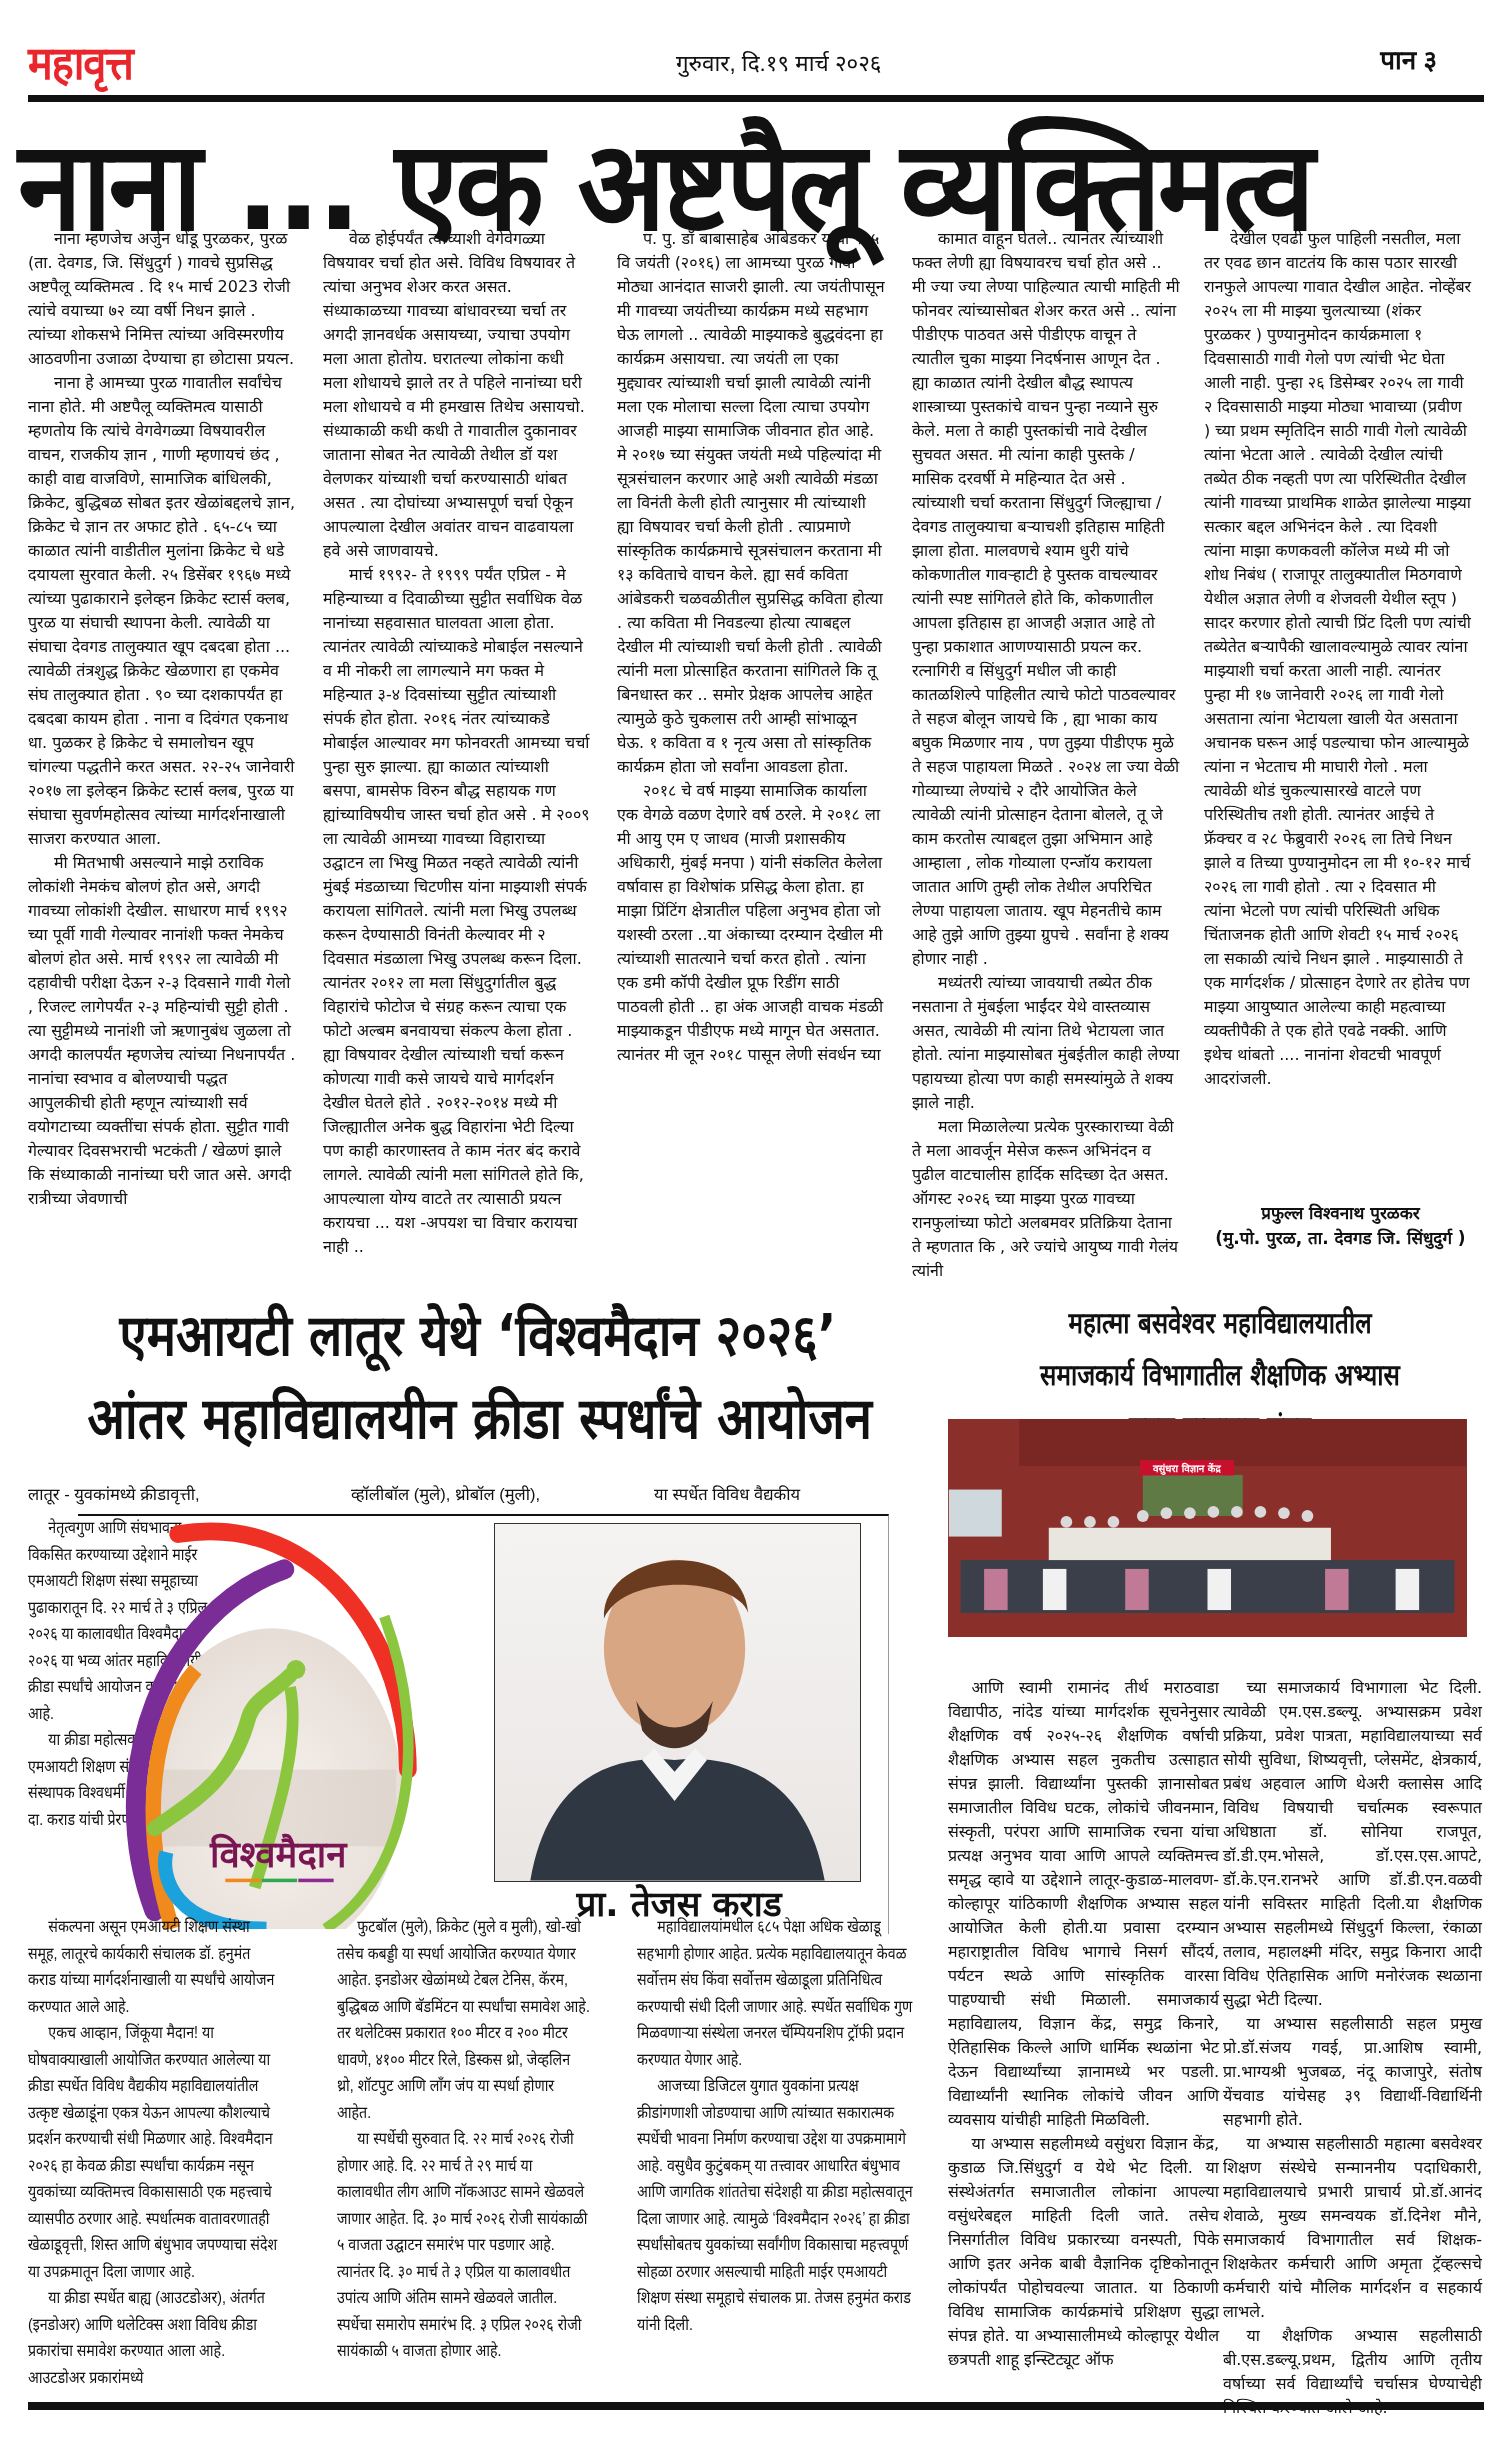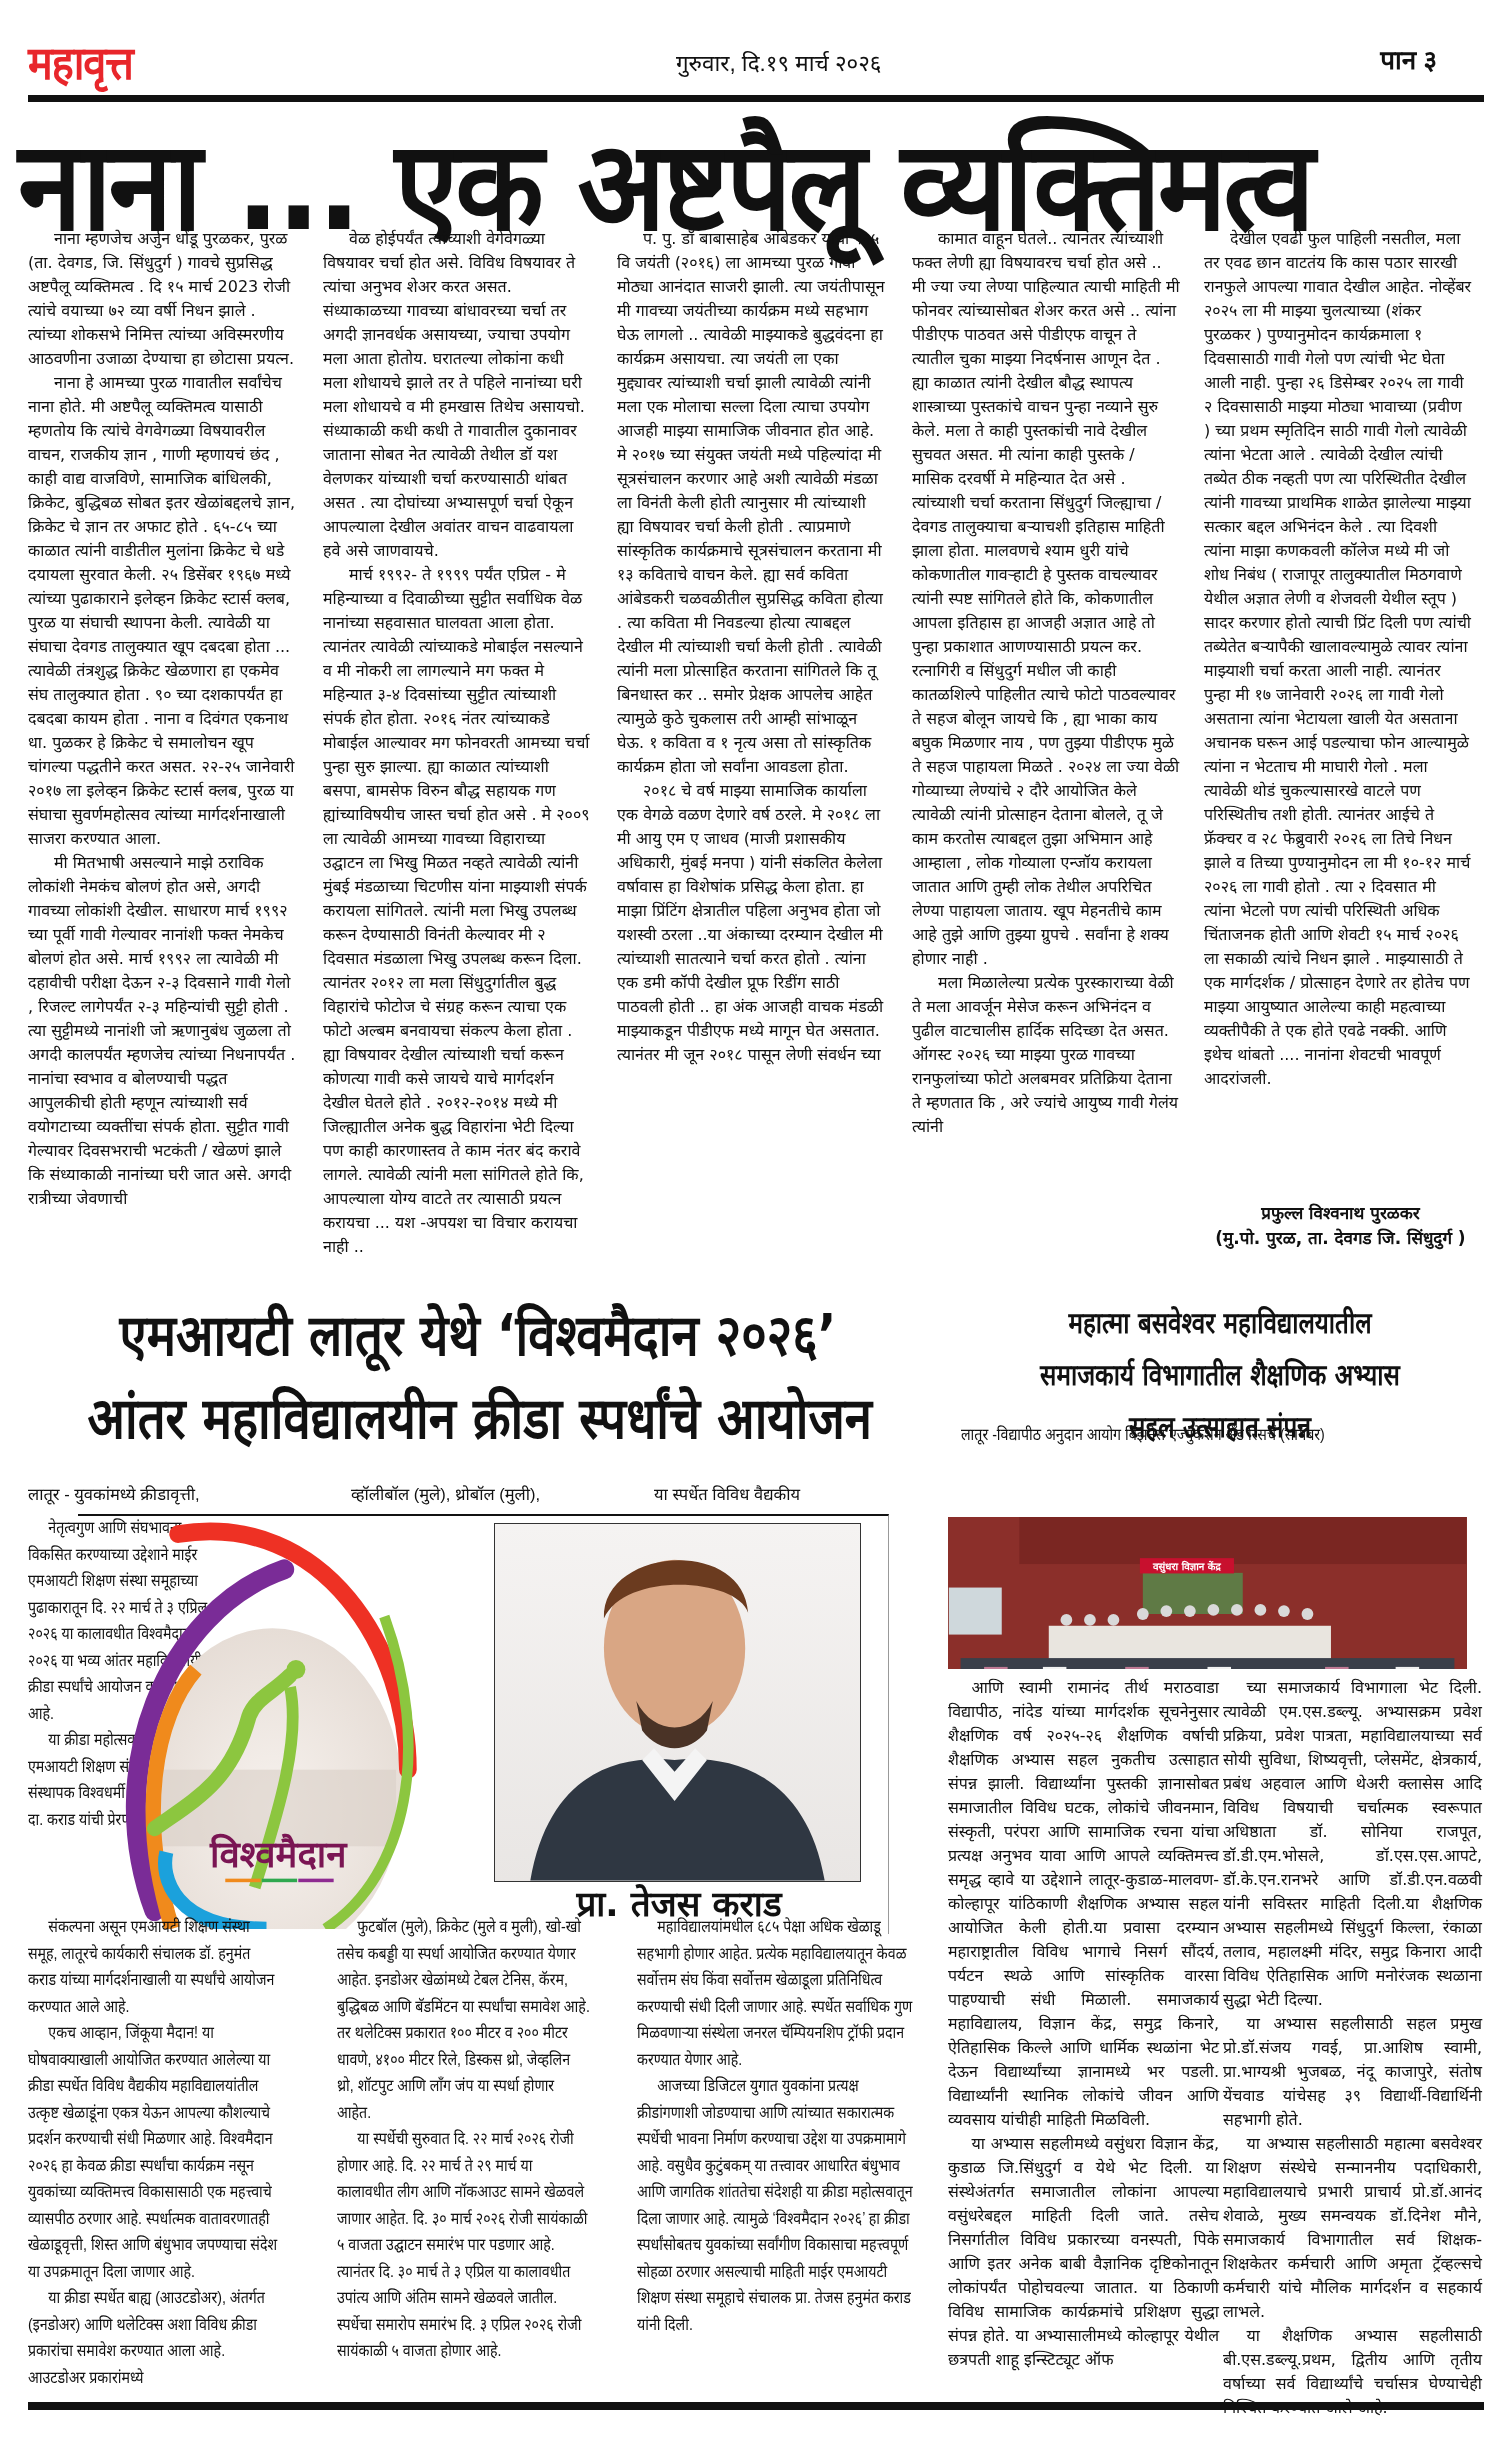--- a/index.html
+++ b/index.html
@@ -39,21 +39,21 @@
 
   .photo-frame { position: absolute; left: 78px; top: 1514px; width: 810px; height: 418px;
                  border-top: 2.9px solid #111; border-right: 0.6px solid #999; }
   .logo-box { position: absolute; left: 0; top: 5.9px; width: 377px; height: 407px; }
   .portrait { position: absolute; left: 416px; top: 7px; width: 365px; height: 357px;
               border: 1.2px solid #333; overflow: hidden; background: linear-gradient(#f5f3f2, #e9e6e4); }
   .portrait-caption { position: absolute; left: 430px; top: 365px; width: 342px; height: 40px; overflow: hidden;
                       font-weight: 900; font-size: 35px; line-height: 47px; text-align: center; }
 
   .rb-caption { position: absolute; left: 961px; top: 1422px; font-size: 16.5px; font-family: "Liberation Sans", sans-serif; white-space: nowrap; transform: scaleX(0.86); transform-origin: left; }
-  .group-photo { position: absolute; left: 948px; top: 1517px; width: 519px; height: 152px; overflow: hidden; background: #8a2f2a; }
+  .group-photo { position: absolute; left: 948px; top: 1419px; width: 519px; height: 218px; overflow: hidden; background: #8a2f2a; }
   .rb-col { position: absolute; font-size: 16px; line-height: 24px; text-align: justify; }
   .rb-col p { margin: 0; text-indent: 23.6px; }
 </style>
 </head>
 <body>
 
 <div class="masthead">
   <div class="logo">महावृत्त</div>
   <div class="dateline">गुरुवार, दि.१९ मार्च २०२६</div>
   <div class="pageno">पान ३</div>
@@ -71,20 +71,21 @@
   <div class="col" style="left:295px">
       <p>वेळ होईपर्यंत त्यांच्याशी वेगेवेगळ्या विषयावर चर्चा होत असे. विविध विषयावर ते त्यांचा अनुभव शेअर करत असत. संध्याकाळच्या गावच्या बांधावरच्या चर्चा तर अगदी ज्ञानवर्धक असायच्या, ज्याचा उपयोग मला आता होतोय. घरातल्या लोकांना कधी मला शोधायचे झाले तर ते पहिले नानांच्या घरी मला शोधायचे व मी हमखास तिथेच असायचो. संध्याकाळी कधी कधी ते गावातील दुकानावर जाताना सोबत नेत त्यावेळी तेथील डॉ यश वेलणकर यांच्याशी चर्चा करण्यासाठी थांबत असत . त्या दोघांच्या अभ्यासपूर्ण चर्चा ऐकून आपल्याला देखील अवांतर वाचन वाढवायला हवे असे जाणवायचे.</p>
       <p>मार्च १९९२- ते १९९९ पर्यंत एप्रिल - मे महिन्याच्या व दिवाळीच्या सुट्टीत सर्वाधिक वेळ नानांच्या सहवासात घालवता आला होता. त्यानंतर त्यावेळी त्यांच्याकडे मोबाईल नसल्याने व मी नोकरी ला लागल्याने मग फक्त मे महिन्यात ३-४ दिवसांच्या सुट्टीत त्यांच्याशी संपर्क होत होता. २०१६ नंतर त्यांच्याकडे मोबाईल आल्यावर मग फोनवरती आमच्या चर्चा पुन्हा सुरु झाल्या. ह्या काळात त्यांच्याशी बसपा, बामसेफ विरुन बौद्ध सहायक गण ह्यांच्याविषयीच जास्त चर्चा होत असे . मे २००९ ला त्यावेळी आमच्या गावच्या विहाराच्या उद्घाटन ला भिखु मिळत नव्हते त्यावेळी त्यांनी मुंबई मंडळाच्या चिटणीस यांना माझ्याशी संपर्क करायला सांगितले. त्यांनी मला भिखु उपलब्ध करून देण्यासाठी विनंती केल्यावर मी २ दिवसात मंडळाला भिखु उपलब्ध करून दिला. त्यानंतर २०१२ ला मला सिंधुदुर्गातील बुद्ध विहारांचे फोटोज चे संग्रह करून त्याचा एक फोटो अल्बम बनवायचा संकल्प केला होता . ह्या विषयावर देखील त्यांच्याशी चर्चा करून कोणत्या गावी कसे जायचे याचे मार्गदर्शन देखील घेतले होते . २०१२-२०१४ मध्ये मी जिल्ह्यातील अनेक बुद्ध विहारांना भेटी दिल्या पण काही कारणास्तव ते काम नंतर बंद करावे लागले. त्यावेळी त्यांनी मला सांगितले होते कि, आपल्याला योग्य वाटते तर त्यासाठी प्रयत्न करायचा ... यश -अपयश चा विचार करायचा नाही ..</p>
     </div>
   <div class="col" style="left:589px">
       <p>प. पु. डॉ बाबासाहेब आंबेडकर यांची १२५ वि जयंती (२०१६) ला आमच्या पुरळ गावी मोठ्या आनंदात साजरी झाली. त्या जयंतीपासून मी गावच्या जयंतीच्या कार्यक्रम मध्ये सहभाग घेऊ लागलो .. त्यावेळी माझ्याकडे बुद्धवंदना हा कार्यक्रम असायचा. त्या जयंती ला एका मुद्द्यावर त्यांच्याशी चर्चा झाली त्यावेळी त्यांनी मला एक मोलाचा सल्ला दिला त्याचा उपयोग आजही माझ्या सामाजिक जीवनात होत आहे. मे २०१७ च्या संयुक्त जयंती मध्ये पहिल्यांदा मी सूत्रसंचालन करणार आहे अशी त्यावेळी मंडळा ला विनंती केली होती त्यानुसार मी त्यांच्याशी ह्या विषयावर चर्चा केली होती . त्याप्रमाणे सांस्कृतिक कार्यक्रमाचे सूत्रसंचालन करताना मी १३ कविताचे वाचन केले. ह्या सर्व कविता आंबेडकरी चळवळीतील सुप्रसिद्ध कविता होत्या . त्या कविता मी निवडल्या होत्या त्याबद्दल देखील मी त्यांच्याशी चर्चा केली होती . त्यावेळी त्यांनी मला प्रोत्साहित करताना सांगितले कि तू बिनधास्त कर .. समोर प्रेक्षक आपलेच आहेत त्यामुळे कुठे चुकलास तरी आम्ही सांभाळून घेऊ. १ कविता व १ नृत्य असा तो सांस्कृतिक कार्यक्रम होता जो सर्वांना आवडला होता.</p>
       <p>२०१८ चे वर्ष माझ्या सामाजिक कार्याला एक वेगळे वळण देणारे वर्ष ठरले. मे २०१८ ला मी आयु एम ए जाधव (माजी प्रशासकीय अधिकारी, मुंबई मनपा ) यांनी संकलित केलेला वर्षावास हा विशेषांक प्रसिद्ध केला होता. हा माझा प्रिंटिंग क्षेत्रातील पहिला अनुभव होता जो यशस्वी ठरला ..या अंकाच्या दरम्यान देखील मी त्यांच्याशी सातत्याने चर्चा करत होतो . त्यांना एक डमी कॉपी देखील प्रूफ रिडींग साठी पाठवली होती .. हा अंक आजही वाचक मंडळी माझ्याकडून पीडीएफ मध्ये मागून घेत असतात. त्यानंतर मी जून २०१८ पासून लेणी संवर्धन च्या</p>
     </div>
   <div class="col" style="left:884px">
       <p>कामात वाहून घेतले.. त्यानंतर त्यांच्याशी फक्त लेणी ह्या विषयावरच चर्चा होत असे .. मी ज्या ज्या लेण्या पाहिल्यात त्याची माहिती मी फोनवर त्यांच्यासोबत शेअर करत असे .. त्यांना पीडीएफ पाठवत असे पीडीएफ वाचून ते त्यातील चुका माझ्या निदर्षनास आणून देत . ह्या काळात त्यांनी देखील बौद्ध स्थापत्य शास्त्राच्या पुस्तकांचे वाचन पुन्हा नव्याने सुरु केले. मला ते काही पुस्तकांची नावे देखील सुचवत असत. मी त्यांना काही पुस्तके / मासिक दरवर्षी मे महिन्यात देत असे . त्यांच्याशी चर्चा करताना सिंधुदुर्ग जिल्ह्याचा / देवगड तालुक्याचा बऱ्याचशी इतिहास माहिती झाला होता. मालवणचे श्याम धुरी यांचे कोकणातील गावऱ्हाटी हे पुस्तक वाचल्यावर त्यांनी स्पष्ट सांगितले होते कि, कोकणातील आपला इतिहास हा आजही अज्ञात आहे तो पुन्हा प्रकाशात आणण्यासाठी प्रयत्न कर. रत्नागिरी व सिंधुदुर्ग मधील जी काही कातळशिल्पे पाहिलीत त्याचे फोटो पाठवल्यावर ते सहज बोलून जायचे कि , ह्या भाका काय बघुक मिळणार नाय , पण तुझ्या पीडीएफ मुळे ते सहज पाहायला मिळते . २०२४ ला ज्या वेळी गोव्याच्या लेण्यांचे २ दौरे आयोजित केले त्यावेळी त्यांनी प्रोत्साहन देताना बोलले, तू जे काम करतोस त्याबद्दल तुझा अभिमान आहे आम्हाला , लोक गोव्याला एन्जॉय करायला जातात आणि तुम्ही लोक तेथील अपरिचित लेण्या पाहायला जाताय. खूप मेहनतीचे काम आहे तुझे आणि तुझ्या ग्रुपचे . सर्वांना हे शक्य होणार नाही .</p>
+      <p>मध्यंतरी त्यांच्या जावयाची तब्येत ठीक नसताना ते मुंबईला भाईंदर येथे वास्तव्यास असत, त्यावेळी मी त्यांना तिथे भेटायला जात होतो. त्यांना माझ्यासोबत मुंबईतील काही लेण्या पहायच्या होत्या पण काही समस्यांमुळे ते शक्य झाले नाही.</p>
       <p>मला मिळालेल्या प्रत्येक पुरस्काराच्या वेळी ते मला आवर्जून मेसेज करून अभिनंदन व पुढील वाटचालीस हार्दिक सदिच्छा देत असत. ऑगस्ट २०२६ च्या माझ्या पुरळ गावच्या रानफुलांच्या फोटो अलबमवर प्रतिक्रिया देताना ते म्हणतात कि , अरे ज्यांचे आयुष्य गावी गेलंय त्यांनी</p>
     </div>
   <div class="col" style="left:1176px">
       <p>देखील एवढी फुल पाहिली नसतील, मला तर एवढ छान वाटतंय कि कास पठार सारखी रानफुले आपल्या गावात देखील आहेत. नोव्हेंबर २०२५ ला मी माझ्या चुलत्याच्या (शंकर पुरळकर ) पुण्यानुमोदन कार्यक्रमाला १ दिवसासाठी गावी गेलो पण त्यांची भेट घेता आली नाही. पुन्हा २६ डिसेम्बर २०२५ ला गावी २ दिवसासाठी माझ्या मोठ्या भावाच्या (प्रवीण ) च्या प्रथम स्मृतिदिन साठी गावी गेलो त्यावेळी त्यांना भेटता आले . त्यावेळी देखील त्यांची तब्येत ठीक नव्हती पण त्या परिस्थितीत देखील त्यांनी गावच्या प्राथमिक शाळेत झालेल्या माझ्या सत्कार बद्दल अभिनंदन केले . त्या दिवशी त्यांना माझा कणकवली कॉलेज मध्ये मी जो शोध निबंध ( राजापूर तालुक्यातील मिठगवाणे येथील अज्ञात लेणी व शेजवली येथील स्तूप ) सादर करणार होतो त्याची प्रिंट दिली पण त्यांची तब्येतेत बऱ्यापैकी खालावल्यामुळे त्यावर त्यांना माझ्याशी चर्चा करता आली नाही. त्यानंतर पुन्हा मी १७ जानेवारी २०२६ ला गावी गेलो असताना त्यांना भेटायला खाली येत असताना अचानक घरून आई पडल्याचा फोन आल्यामुळे त्यांना न भेटताच मी माघारी गेलो . मला त्यावेळी थोडं चुकल्यासारखे वाटले पण परिस्थितीच तशी होती. त्यानंतर आईचे ते फ्रॅक्चर व २८ फेब्रुवारी २०२६ ला तिचे निधन झाले व तिच्या पुण्यानुमोदन ला मी १०-१२ मार्च २०२६ ला गावी होतो . त्या २ दिवसात मी त्यांना भेटलो पण त्यांची परिस्थिती अधिक चिंताजनक होती आणि शेवटी १५ मार्च २०२६ ला सकाळी त्यांचे निधन झाले . माझ्यासाठी ते एक मार्गदर्शक / प्रोत्साहन देणारे तर होतेच पण माझ्या आयुष्यात आलेल्या काही महत्वाच्या व्यक्तीपैकी ते एक होते एवढे नक्की. आणि इथेच थांबतो .... नानांना शेवटची भावपूर्ण आदरांजली.</p>
     </div>
 </div>
 
 <div class="byline" style="left:1202px; top:1201px; width:277px;">
   <div>प्रफुल्ल विश्वनाथ पुरळकर</div>
   <div>(मु.पो. पुरळ, ता. देवगड जि. सिंधुदुर्ग )</div>

